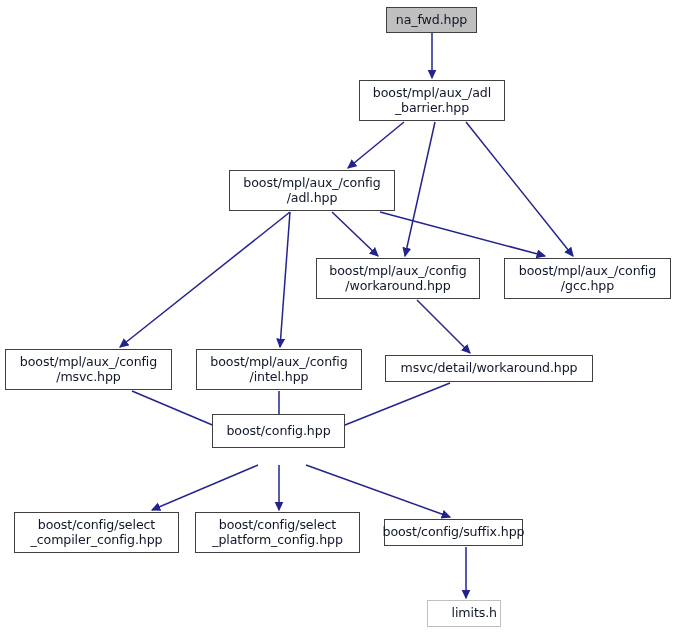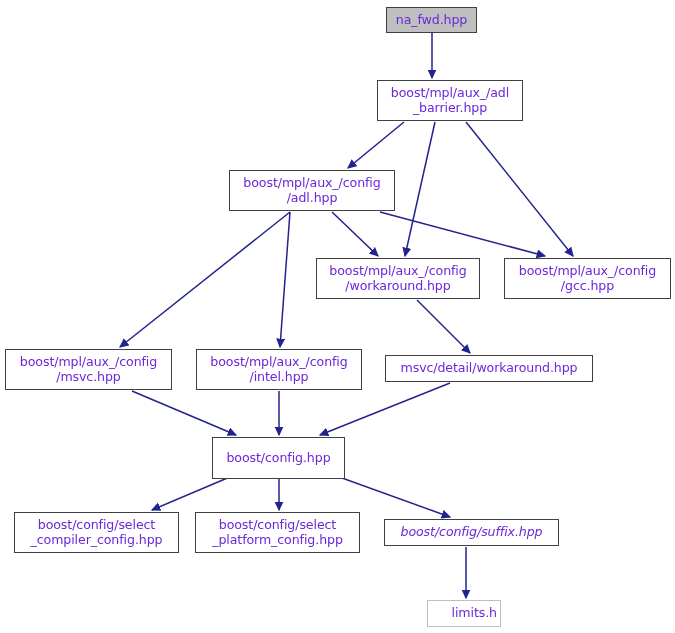--- a/index.html
+++ b/index.html
@@ -26,21 +26,21 @@
   }
   .node {
     position: absolute;
     box-sizing: border-box;
     display: flex;
     align-items: center;
     justify-content: center;
     text-align: center;
     background: #ffffff;
     border: 1px solid #404040;
-    color: #6d28d9;
+    color: #0f172a;
     font-size: 12.6px;
     line-height: 14.6px;
     white-space: pre;
     letter-spacing: -0.1px;
     cursor: pointer;
   }
   .node.root {
     background: #bfbfbf;
     border-color: #404040;
   }
@@ -76,34 +76,34 @@
         <line x1="279" y1="391" x2="279" y2="435" stroke="#23238e" stroke-width="1.5" marker-end="url(#arrowhead)"></line>
         <line x1="450" y1="383" x2="320" y2="435" stroke="#23238e" stroke-width="1.5" marker-end="url(#arrowhead)"></line>
         <line x1="258" y1="465" x2="152" y2="510" stroke="#23238e" stroke-width="1.5" marker-end="url(#arrowhead)"></line>
         <line x1="279" y1="465" x2="279" y2="510" stroke="#23238e" stroke-width="1.5" marker-end="url(#arrowhead)"></line>
         <line x1="306" y1="465" x2="450" y2="517" stroke="#23238e" stroke-width="1.5" marker-end="url(#arrowhead)"></line>
         <line x1="466" y1="547" x2="466" y2="598" stroke="#23238e" stroke-width="1.5" marker-end="url(#arrowhead)"></line>
       </g>
   </svg>
   <div id="nodes-group">
       <div class="node root" style="left: 386px; top: 7px; width: 91px; height: 26px;"><span class="label">na_fwd.hpp</span></div>
-      <div class="node" style="left: 359px; top: 80px; width: 146px; height: 41px; margin-left: 18px;"><span class="label">boost/mpl/aux_/adl
+      <div class="node" style="left: 359px; top: 80px; width: 146px; height: 41px;"><span class="label">boost/mpl/aux_/adl
 _barrier.hpp</span></div>
       <div class="node" style="left: 229px; top: 170px; width: 166px; height: 41px;"><span class="label">boost/mpl/aux_/config
 /adl.hpp</span></div>
       <div class="node" style="left: 316px; top: 258px; width: 164px; height: 41px;"><span class="label">boost/mpl/aux_/config
 /workaround.hpp</span></div>
       <div class="node" style="left: 504px; top: 258px; width: 167px; height: 41px;"><span class="label">boost/mpl/aux_/config
 /gcc.hpp</span></div>
       <div class="node" style="left: 5px; top: 349px; width: 167px; height: 41px;"><span class="label">boost/mpl/aux_/config
 /msvc.hpp</span></div>
       <div class="node" style="left: 196px; top: 349px; width: 166px; height: 41px;"><span class="label">boost/mpl/aux_/config
 /intel.hpp</span></div>
       <div class="node" style="left: 385px; top: 355px; width: 208px; height: 27px;"><span class="label">msvc/detail/workaround.hpp</span></div>
-      <div class="node" style="left: 212px; top: 437px; width: 133px; height: 42px;"><span class="label">boost/config.hpp</span></div>
+      <div class="node" style="left: 212px; top: 414px; width: 133px; height: 34px;"><span class="label">boost/config.hpp</span></div>
       <div class="node" style="left: 14px; top: 512px; width: 165px; height: 41px;"><span class="label">boost/config/select
 _compiler_config.hpp</span></div>
       <div class="node" style="left: 195px; top: 512px; width: 165px; height: 41px;"><span class="label">boost/config/select
 _platform_config.hpp</span></div>
-      <div class="node" style="left: 384px; top: 519px; width: 175px; height: 27px; font-style: italic;"><span class="label">boost/config/suffix.hpp</span></div>
+      <div class="node" style="left: 384px; top: 519px; width: 139px; height: 27px;"><span class="label">boost/config/suffix.hpp</span></div>
       <div class="node faded" style="left: 427px; top: 600px; width: 74px; height: 27px; justify-content: flex-end;"><span class="label">limits.h</span></div>
     </div>
 </div>
 
 </body></html>

